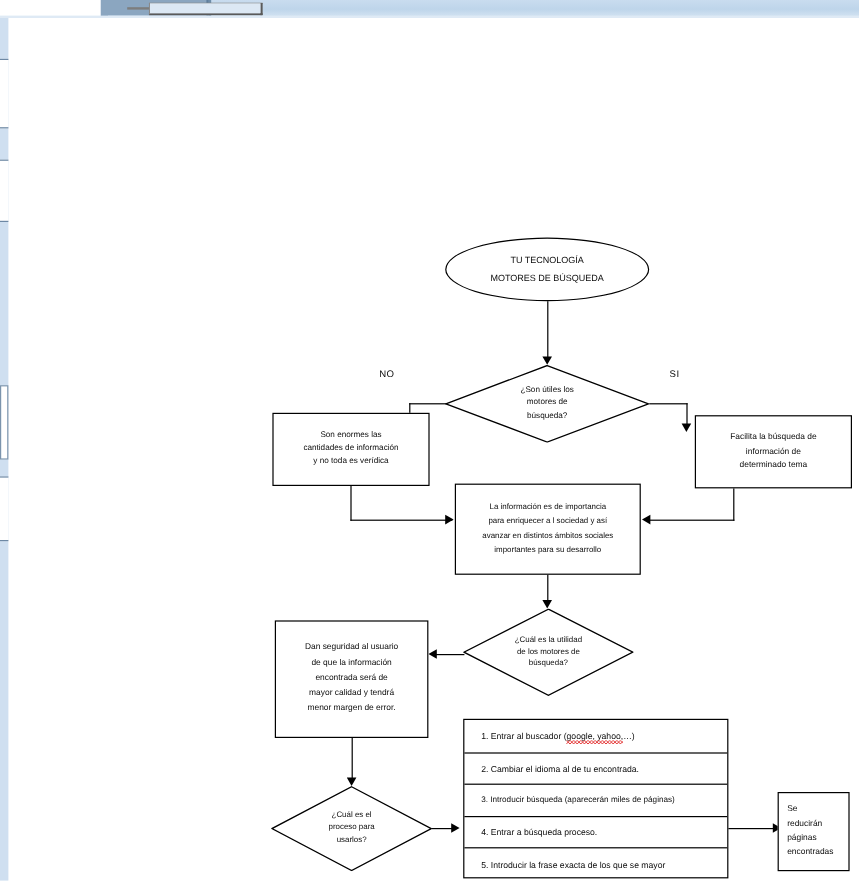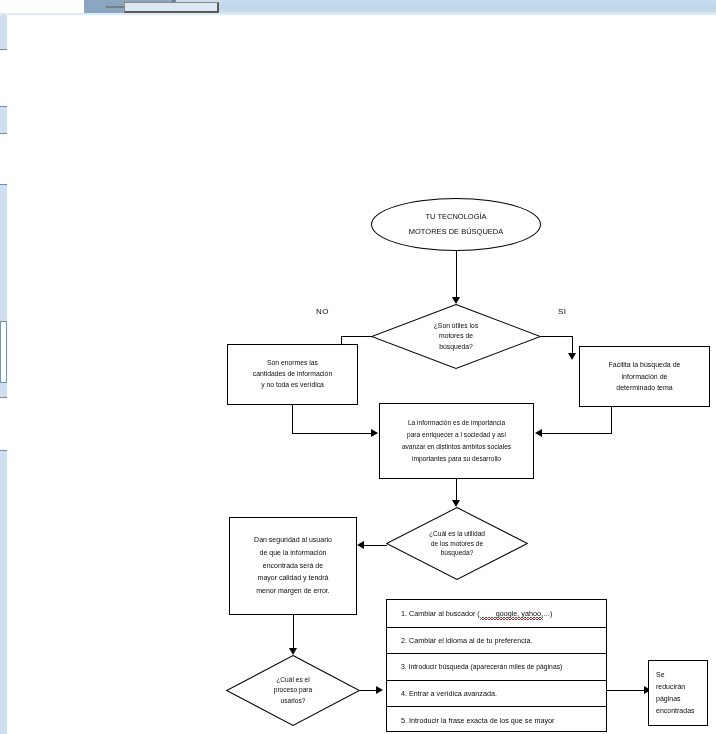--- a/index.html
+++ b/index.html
@@ -194,21 +194,20 @@
     box-sizing: border-box;
     display: flex;
     align-items: center;
     padding-left: 14px;
     color: #0c0c0c;
   }
   .step-row + .step-row { border-top: 1px solid #000000; }
   .spell {
     position: relative;
     display: inline-block;
-    padding-left: 16px;
   }
   .spell::after {
     content: "";
     position: absolute;
     left: 0; right: 0; bottom: -2px;
     height: 3px;
     background-image:
       linear-gradient(45deg, transparent 40%, #e02020 40%, #e02020 60%, transparent 60%),
       linear-gradient(-45deg, transparent 40%, #e02020 40%, #e02020 60%, transparent 60%);
     background-size: 3px 3px;
@@ -330,30 +329,30 @@
     <div class="diamond-label" style="font-size:6.6px;line-height:1.6;">¿Cuál es el
 proceso para
 usarlos?</div>
   </div>
 
   <div class="seg seg-h" style="left:360px;top:675px;width:19px;"></div>
   <div class="arrow arrow-right" style="left:376px;top:671px;"></div>
 
   <div id="steps-table" style="left:386px;top:584px;width:221px;height:133px;">
     <div class="step-row" style="height:26.6px;font-size:7.2px;">
-      <span>1.</span>&nbsp;<span>Cambiar al buscador (</span><span class="spell">google, yahoo,</span><span>…)</span>
+      <span>1.</span>&nbsp;<span>Entrar al buscador (</span><span class="spell">google, yahoo,</span><span>…)</span>
     </div>
     <div class="step-row" style="height:26.6px;font-size:7.2px;">
-      <span>2.</span>&nbsp;<span>Cambiar el idioma al de tu preferencia.</span>
+      <span>2.</span>&nbsp;<span>Cambiar el idioma al de tu encontrada.</span>
     </div>
     <div class="step-row" style="height:26.6px;font-size:6.8px;">
       <span>3.</span>&nbsp;<span>Introducir búsqueda (aparecerán miles de páginas)</span>
     </div>
     <div class="step-row" style="height:26.6px;font-size:7.2px;">
-      <span>4.</span>&nbsp;<span>Entrar a verídica avanzada.</span>
+      <span>4.</span>&nbsp;<span>Entrar a búsqueda proceso.</span>
     </div>
     <div class="step-row" style="height:26.6px;font-size:7.2px;">
       <span>5.</span>&nbsp;<span>Introducir la frase exacta de los que se mayor</span>
     </div>
   </div>
 
   <div class="seg seg-h" style="left:607px;top:675px;width:40px;"></div>
   <div class="arrow arrow-right" style="left:644px;top:671px;"></div>
 
   <div class="node box" style="left:648px;top:645px;width:60px;height:66px;font-size:7px;line-height:1.75;">

